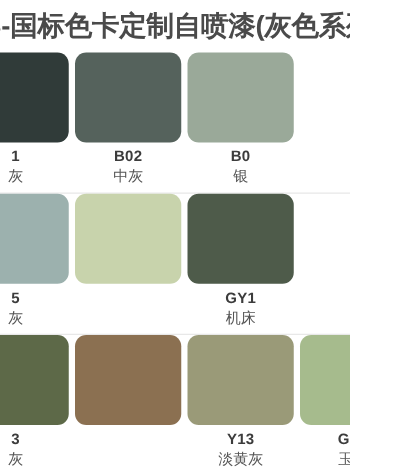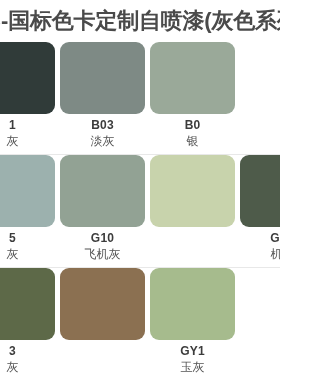--- a/index.html
+++ b/index.html
@@ -118,49 +118,42 @@
 
     <div class="row">
       <div class="cell">
         <div class="swatch" style="background:#303b39"></div>
         <div class="labels">
           <span class="code">1</span>
           <span class="name">灰</span>
         </div>
       </div>
       <div class="cell">
-        <div class="swatch" style="background:#7e8a85"></div>
+        <div class="swatch" style="background:#55625c"></div>
         <div class="labels">
-          <span class="code">B03</span>
-          <span class="name">淡灰</span>
+          <span class="code">B02</span>
+          <span class="name">中灰</span>
         </div>
       </div>
       <div class="cell">
         <div class="swatch" style="background:#9aa999"></div>
         <div class="labels">
           <span class="code">B0</span>
           <span class="name">银</span>
         </div>
       </div>
     </div>
     <div class="row-sep"></div>
 
     <div class="row">
       <div class="cell">
         <div class="swatch" style="background:#9cb1ae"></div>
         <div class="labels">
           <span class="code">5</span>
           <span class="name">灰</span>
-        </div>
-      </div>
-      <div class="cell">
-        <div class="swatch" style="background:#92a294"></div>
-        <div class="labels">
-          <span class="code">G10</span>
-          <span class="name">飞机灰</span>
         </div>
       </div>
       <div class="cell">
         <div class="swatch" style="background:#c8d3ac"></div>
       </div>
       <div class="cell">
         <div class="swatch" style="background:#4e5b4a"></div>
         <div class="labels">
           <span class="code">GY1</span>
           <span class="name">机床</span>
@@ -176,20 +169,27 @@
           <span class="code">3</span>
           <span class="name">灰</span>
         </div>
       </div>
       <div class="cell">
         <div class="swatch" style="background:#8b7051"></div>
         <div class="labels">
         </div>
       </div>
       <div class="cell">
+        <div class="swatch" style="background:#9a9a78"></div>
+        <div class="labels">
+          <span class="code">Y13</span>
+          <span class="name">淡黄灰</span>
+        </div>
+      </div>
+      <div class="cell">
         <div class="swatch" style="background:#a6bb8d"></div>
         <div class="labels">
           <span class="code">GY1</span>
           <span class="name">玉灰</span>
         </div>
       </div>
     </div>
 
   </div>
 </div>

